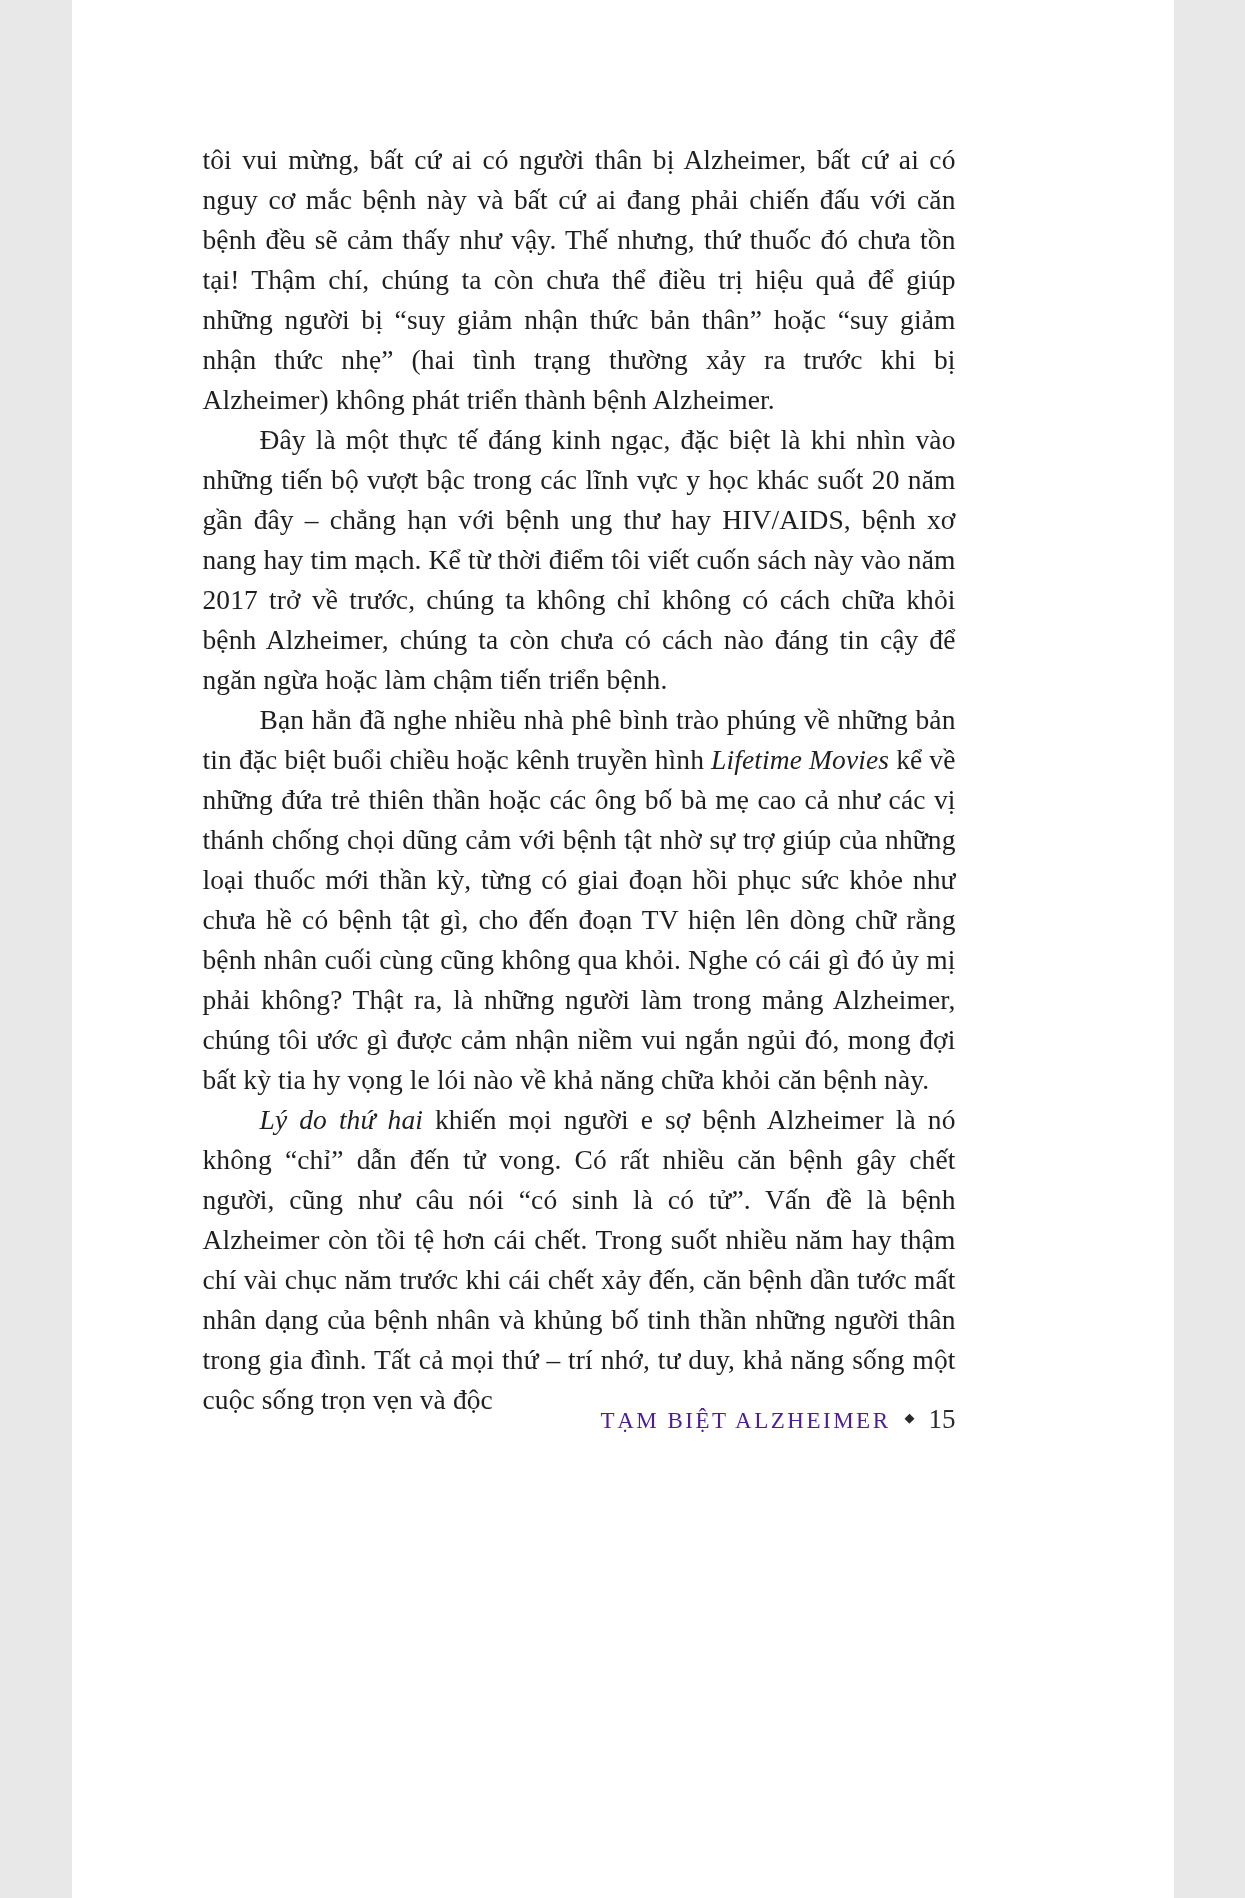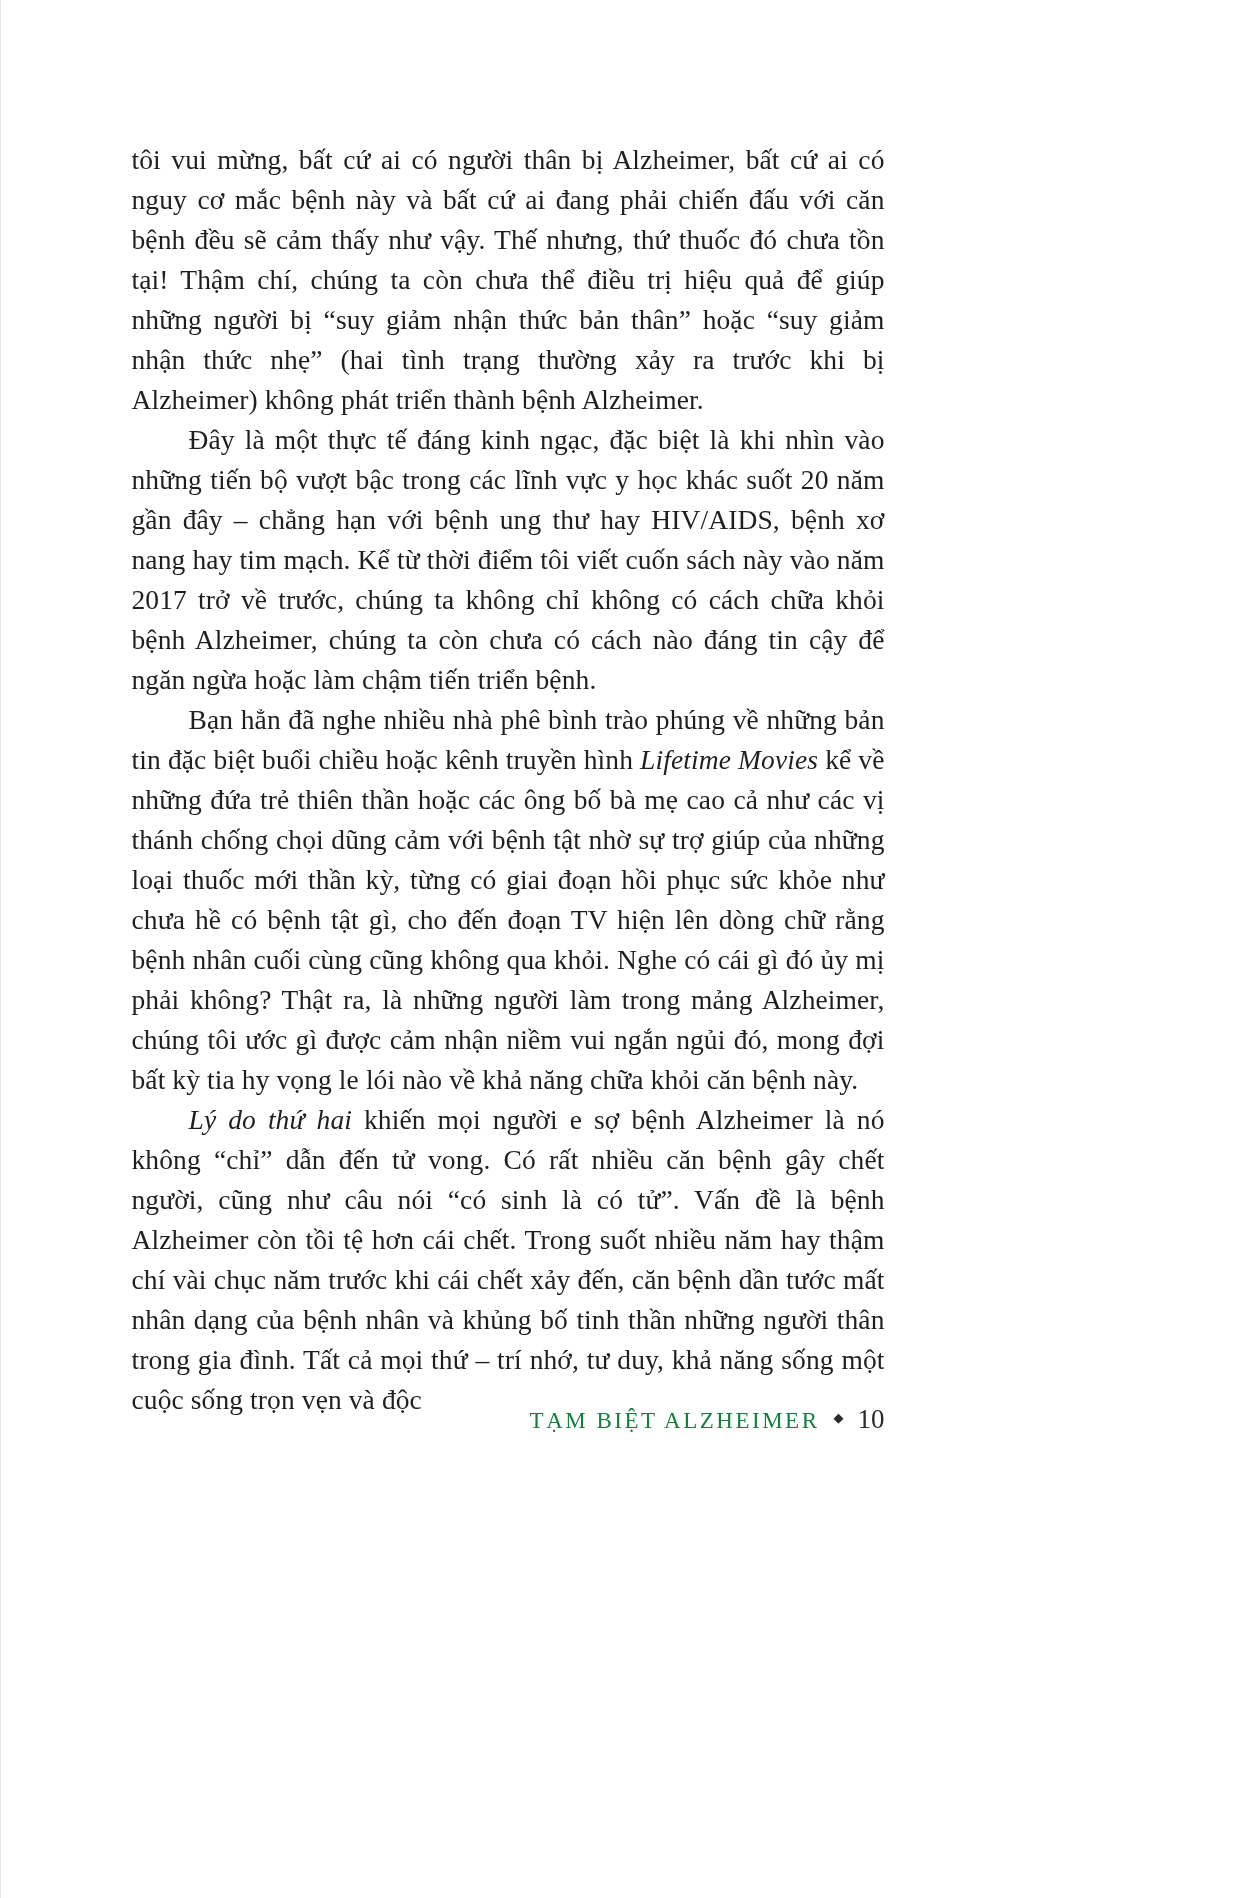--- a/index.html
+++ b/index.html
@@ -3,21 +3,21 @@
 <meta charset="utf-8">
 <title>Book Page</title>
 <style>
   html, body {
     margin: 0;
     padding: 0;
     background: #e8e8e8;
   }
   .page {
     position: relative;
-    width: 1244px;
+    width: 1102px;
     height: 1898px;
     margin: 0 auto;
     background: #ffffff;
     font-family: "Liberation Serif", "DejaVu Serif", serif;
     color: #1f1f1f;
     overflow: hidden;
   }
   .text-column {
     position: absolute;
     left: 131px;
@@ -45,21 +45,21 @@
     left: 131px;
     top: 1404px;
     width: 753px;
     display: flex;
     justify-content: flex-end;
     align-items: baseline;
   }
   .running-title {
     font-size: 23px;
     letter-spacing: 2.5px;
-    color: #15803d;
+    color: #4c1d95;
   }
   .diamond {
     font-size: 13px;
     color: #2a2a2a;
     margin: 0 14px;
     align-self: center;
     position: relative;
     top: -2px;
   }
   .page-number {
@@ -75,16 +75,16 @@
   <main class="text-column">
       <p class="para"><span>tôi vui mừng, bất cứ ai có người thân bị Alzheimer, bất cứ ai có nguy cơ mắc bệnh này và bất cứ ai đang phải chiến đấu với căn bệnh đều sẽ cảm thấy như vậy. Thế nhưng, thứ thuốc đó chưa tồn tại! Thậm chí, chúng ta còn chưa thể điều trị hiệu quả để giúp những người bị “suy giảm nhận thức bản thân” hoặc “suy giảm nhận thức nhẹ” (hai tình trạng thường xảy ra trước khi bị Alzheimer) không phát triển thành bệnh Alzheimer.</span></p>
       <p class="para indent"><span>Đây là một thực tế đáng kinh ngạc, đặc biệt là khi nhìn vào những tiến bộ vượt bậc trong các lĩnh vực y học khác suốt 20 năm gần đây – chẳng hạn với bệnh ung thư hay HIV/AIDS, bệnh xơ nang hay tim mạch. Kể từ thời điểm tôi viết cuốn sách này vào năm 2017 trở về trước, chúng ta không chỉ không có cách chữa khỏi bệnh Alzheimer, chúng ta còn chưa có cách nào đáng tin cậy để ngăn ngừa hoặc làm chậm tiến triển bệnh.</span></p>
       <p class="para indent"><span>Bạn hẳn đã nghe nhiều nhà phê bình trào phúng về những bản tin đặc biệt buổi chiều hoặc kênh truyền hình </span><span class="italic">Lifetime Movies</span><span> kể về những đứa trẻ thiên thần hoặc các ông bố bà mẹ cao cả như các vị thánh chống chọi dũng cảm với bệnh tật nhờ sự trợ giúp của những loại thuốc mới thần kỳ, từng có giai đoạn hồi phục sức khỏe như chưa hề có bệnh tật gì, cho đến đoạn TV hiện lên dòng chữ rằng bệnh nhân cuối cùng cũng không qua khỏi. Nghe có cái gì đó ủy mị phải không? Thật ra, là những người làm trong mảng Alzheimer, chúng tôi ước gì được cảm nhận niềm vui ngắn ngủi đó, mong đợi bất kỳ tia hy vọng le lói nào về khả năng chữa khỏi căn bệnh này.</span></p>
       <p class="para indent"><span class="italic">Lý do thứ hai</span><span> khiến mọi người e sợ bệnh Alzheimer là nó không “chỉ” dẫn đến tử vong. Có rất nhiều căn bệnh gây chết người, cũng như câu nói “có sinh là có tử”. Vấn đề là bệnh Alzheimer còn tồi tệ hơn cái chết. Trong suốt nhiều năm hay thậm chí vài chục năm trước khi cái chết xảy đến, căn bệnh dần tước mất nhân dạng của bệnh nhân và khủng bố tinh thần những người thân trong gia đình. Tất cả mọi thứ – trí nhớ, tư duy, khả năng sống một cuộc sống trọn vẹn và độc</span></p>
     </main>
 
   <footer class="footer">
     <span class="running-title">TẠM BIỆT ALZHEIMER</span>
     <span class="diamond">◆</span>
-    <span class="page-number">10</span>
+    <span class="page-number">15</span>
   </footer>
 
 </div>
 
 </body></html>

